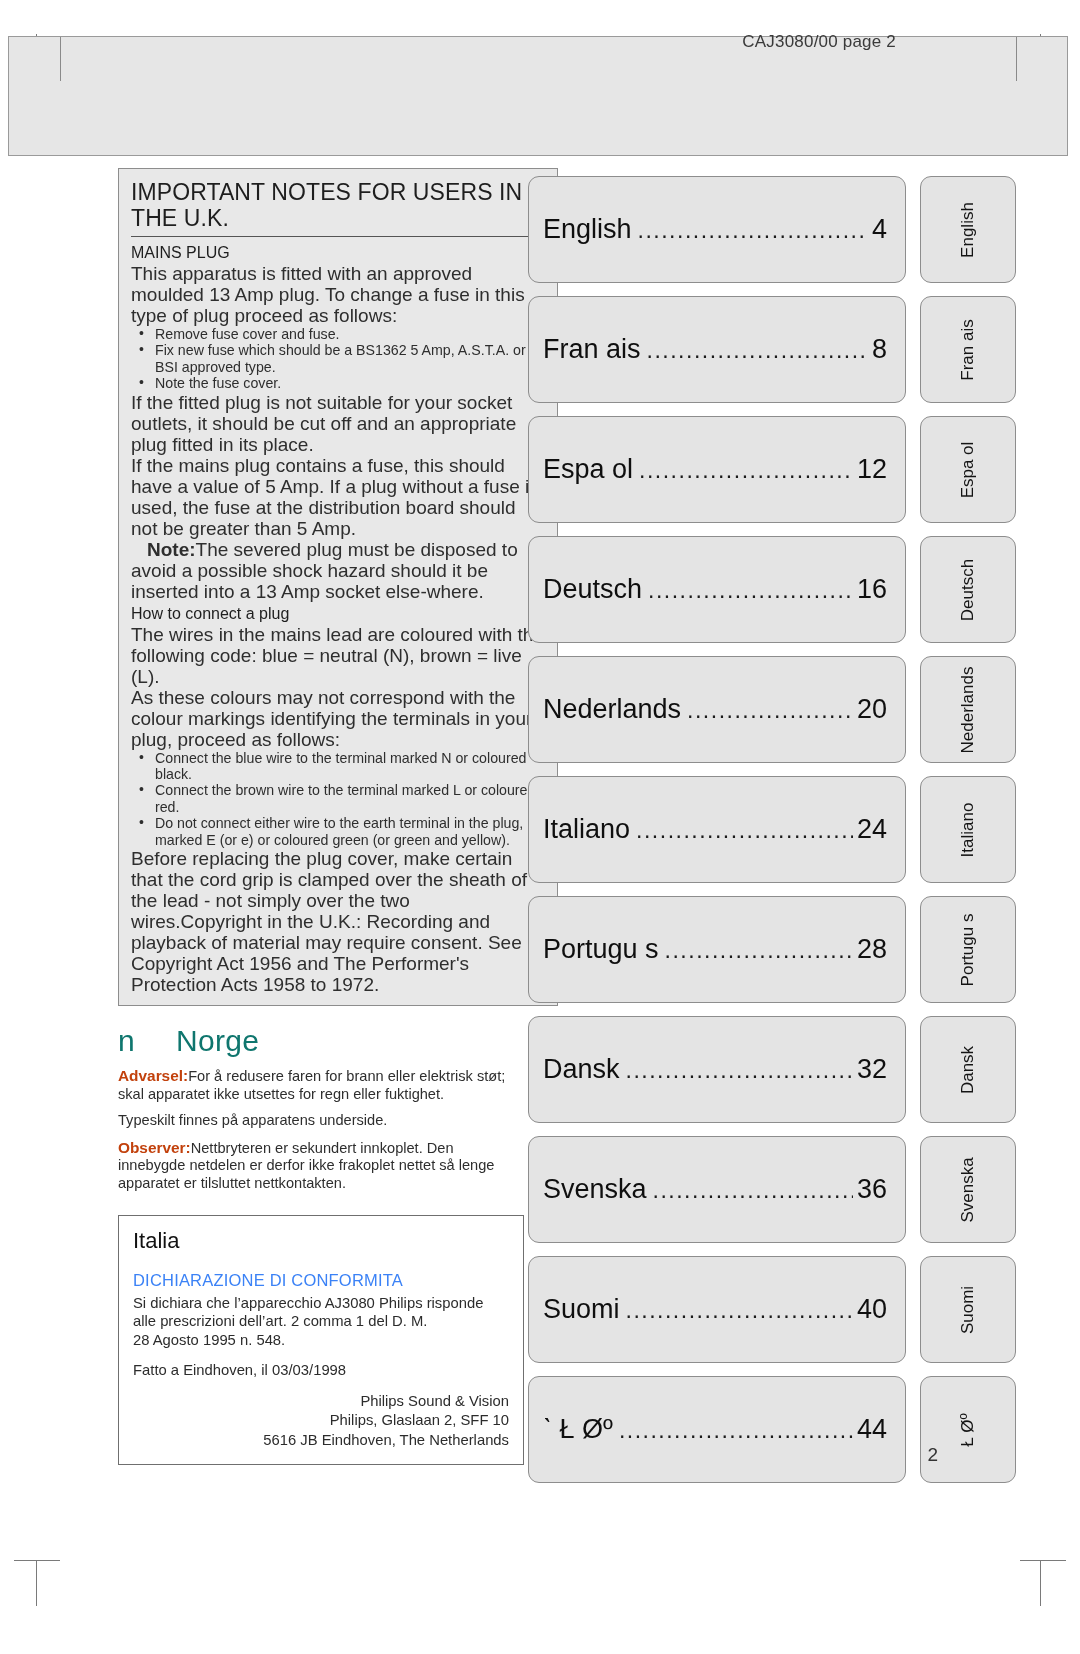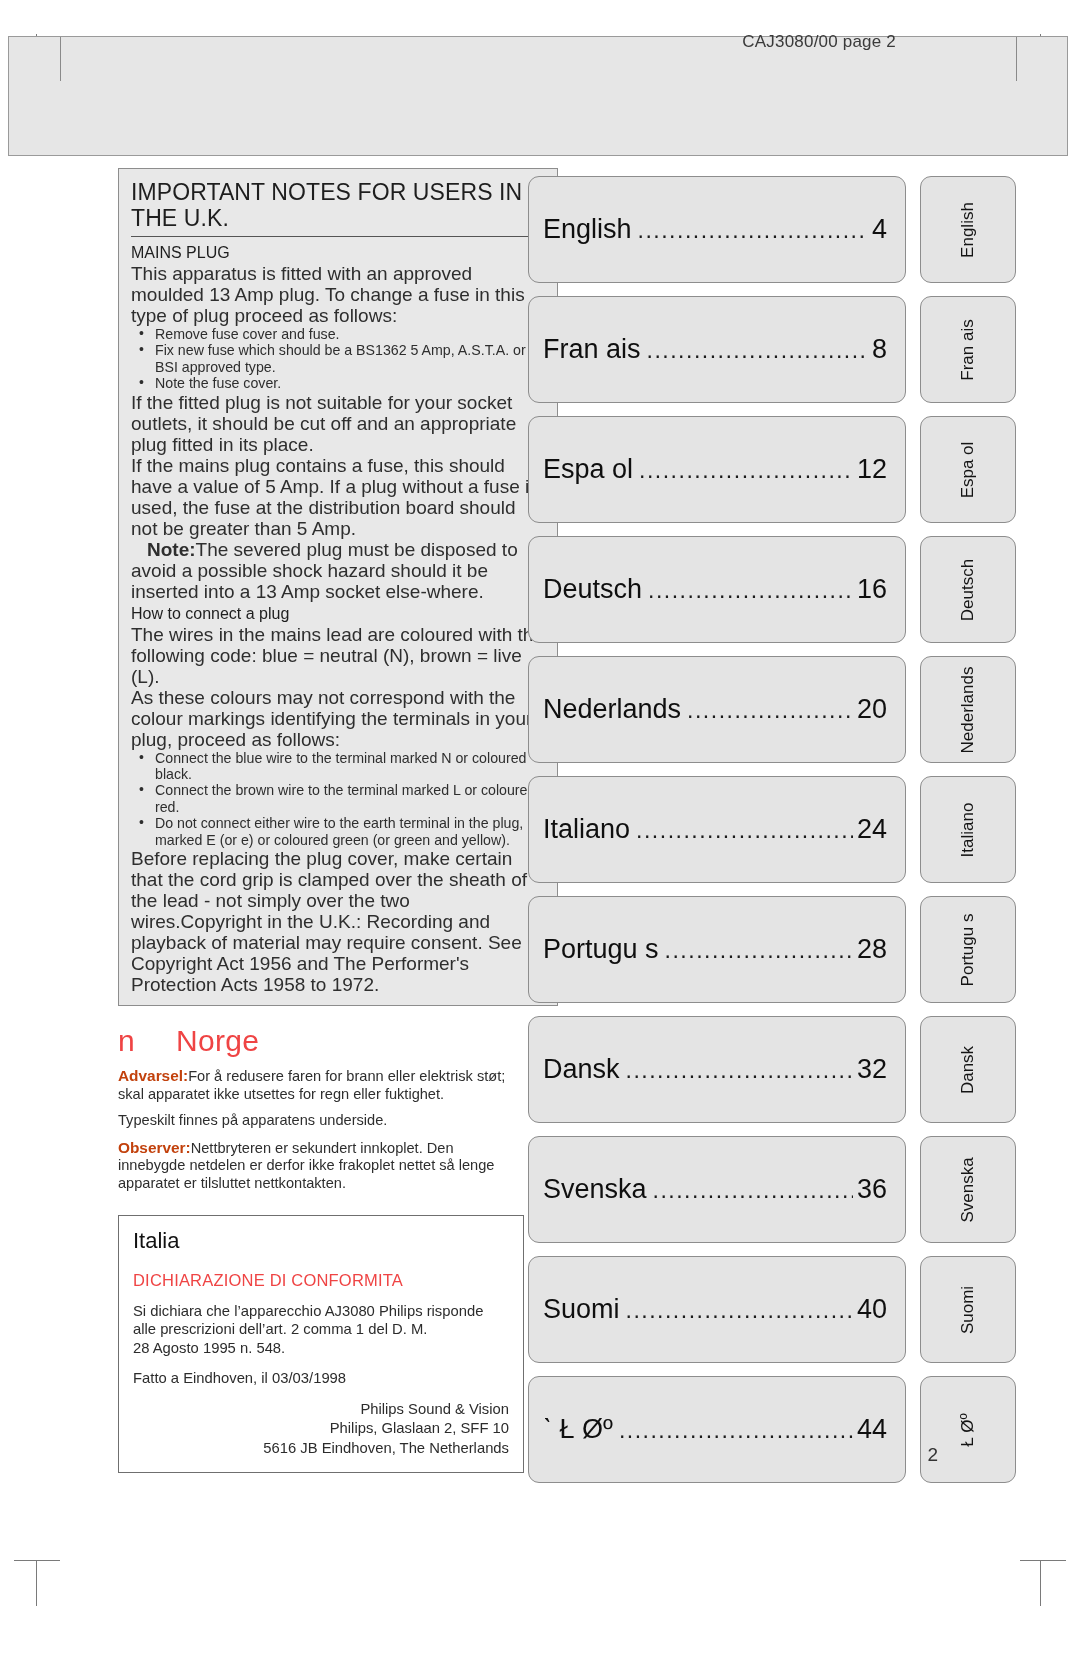--- a/index.html
+++ b/index.html
@@ -41,35 +41,35 @@
   .uk-list{list-style:none;margin:0 0 0 0;padding:0;}
   .uk-list li{
     font-size:14.2px;line-height:16.4px;position:relative;
     padding-left:24px;color:#2e2e2e;
   }
   .uk-list li:before{content:"\2022";position:absolute;left:8px;top:-1px;font-size:14px;}
   .uk-note-lbl{font-weight:700;margin-left:16px;}
 
   
   #norge-head{
-    margin-top:18px;font-size:30px;line-height:34px;color:#ef4444;
+    margin-top:18px;font-size:30px;line-height:34px;color:#0f766e;
     letter-spacing:.3px;
   }
   #norge-head .flag{display:inline-block;min-width:58px;}
   .norge-p{font-size:14.6px;line-height:17.6px;margin:9px 0 0;color:#2e2e2e;}
   .norge-p b{font-weight:700;color:#c2410c;font-size:15.4px;}
 
   
   #italia-box{
     margin-top:22px;width:406px;box-sizing:border-box;
     border:1px solid #6f6f6f;background:#ffffff;
     padding:12px 14px 14px 14px;
   }
   #italia-title{font-size:22px;line-height:26px;color:#121212;margin-bottom:16px;}
-  #italia-sub{font-size:16.5px;line-height:20px;color:#ef4444;margin-bottom:12px;letter-spacing:.2px;}
+  #italia-sub{font-size:16.5px;line-height:20px;color:#3b82f6;margin-bottom:4px;letter-spacing:.2px;}
   .italia-p{font-size:14.8px;line-height:18.6px;margin:0 0 12px;color:#2c2c2c;}
   .italia-addr{font-size:14.8px;line-height:19.4px;text-align:right;color:#2c2c2c;margin:0;}
 
   
   #lang-col{position:absolute;left:528px;top:176px;width:378px;}
   .lang-box{
     height:107px;box-sizing:border-box;margin-bottom:13px;
     background:#e4e4e4;border:1px solid #8d8d8d;border-radius:11px;
     display:flex;align-items:center;padding:0 18px 0 14px;
   }

